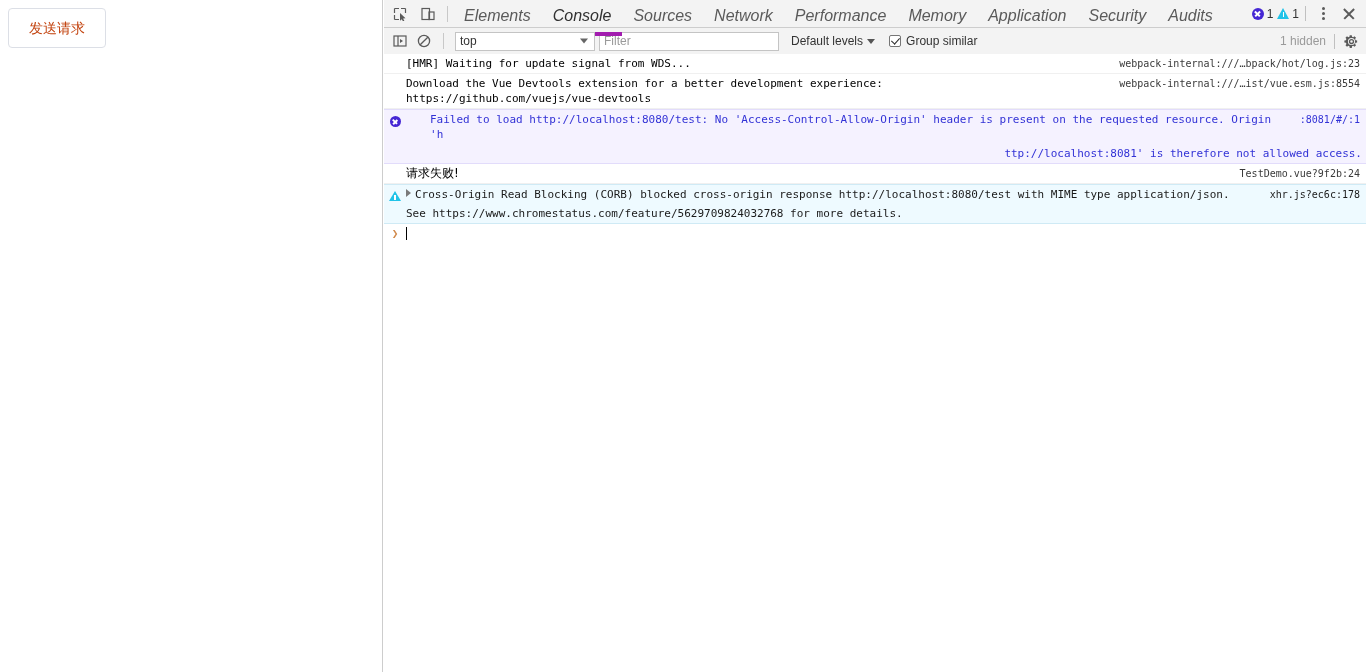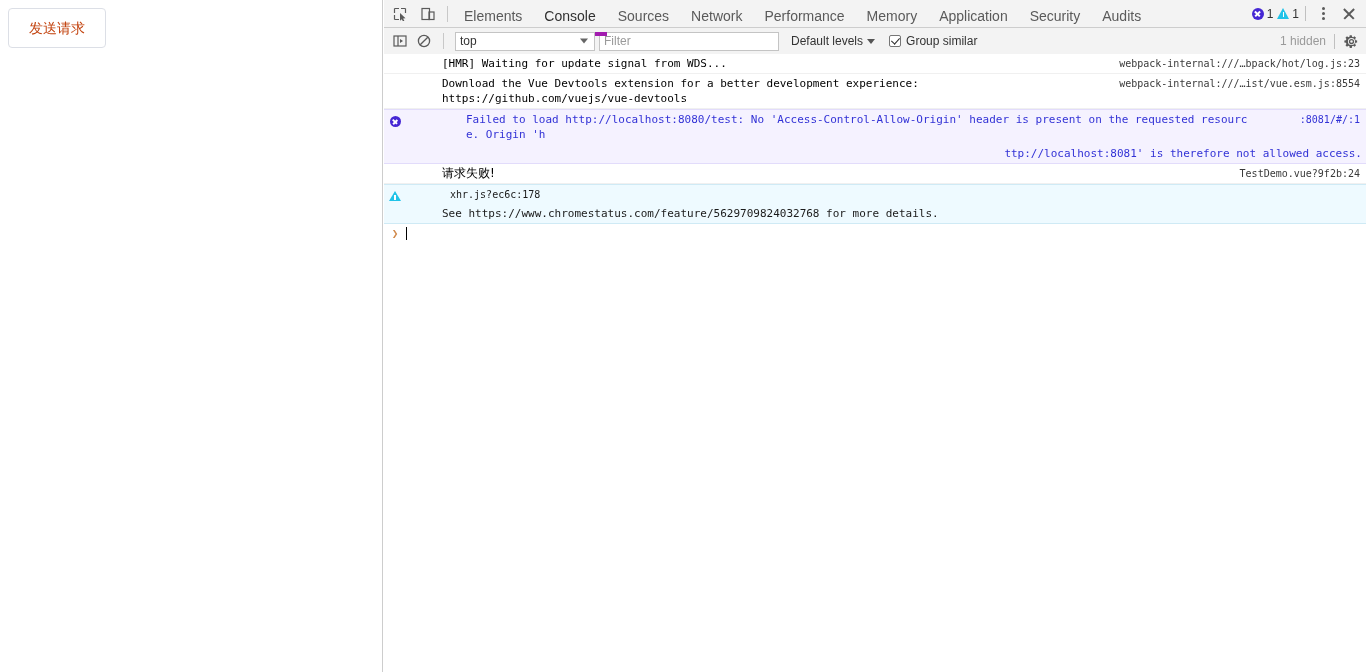--- a/index.html
+++ b/index.html
@@ -93,26 +93,27 @@
     cursor: pointer;
   }
   .vsep {
     width: 1px; height: 16px; background: #c8c8c8;
     align-self: center; margin: 0 5px;
   }
   .tabs { display: flex; align-items: stretch; }
   .tab {
     padding: 16px 11px;
     display: flex; align-items: center;
-    font-size: 14px;
+    font-size: 16px;
     color: #5a5a5a;
     cursor: pointer;
     border-bottom: 2px solid transparent;
     box-sizing: border-box;
     white-space: nowrap;
+    font-style: italic;
   }
   .tab.active {
     color: #303030;
     border-bottom: 4px solid #a21caf;
   }
   .tab-right {
     margin-left: auto;
     display: flex; align-items: center;
     padding-right: 6px;
     gap: 2px;
@@ -243,21 +244,20 @@
     font-family: "DejaVu Sans Mono", "Liberation Mono", monospace;
     font-size: 11px;
   }
   .msg {
     position: relative;
     display: flex;
     padding: 2px 0 2px 0;
     border-bottom: 1px solid #f0f0f0;
     min-height: 15px;
     box-sizing: border-box;
-    gap: 36px;
   }
   .msg .gutter {
     width: 22px; flex: 0 0 22px;
     display: flex; justify-content: center;
     padding-top: 2px;
   }
   .msg .content {
     flex: 1 1 auto;
     padding-right: 4px;
     line-height: 15px;
@@ -492,20 +492,23 @@
         <div class="content cjk">请求失败!</div>
         <div class="src">
           <span class="srclink">TestDemo.vue?9f2b:24</span>
         </div>
       </div>
 
       <div class="msg warn">
         <div class="gutter">
           <span class="ico-warn"></span>
         </div>
+        <div class="content">
+          <span class="disclosure"></span><span>Cross-Origin Read Blocking (CORB) blocked cross-origin response </span><span class="lnk">http://localhost:8080/test</span><span> with MIME type application/json.</span>
+        </div>
         <div class="src">
           <span class="srclink">xhr.js?ec6c:178</span>
         </div>
       </div>
       <div class="msg warn" style="border-top:none;margin-top:-1px;">
         <div class="gutter"></div>
         <div class="content">
           <span>See </span><span class="lnk">https://www.chromestatus.com/feature/5629709824032768</span><span> for more details.</span>
         </div>
       </div>

